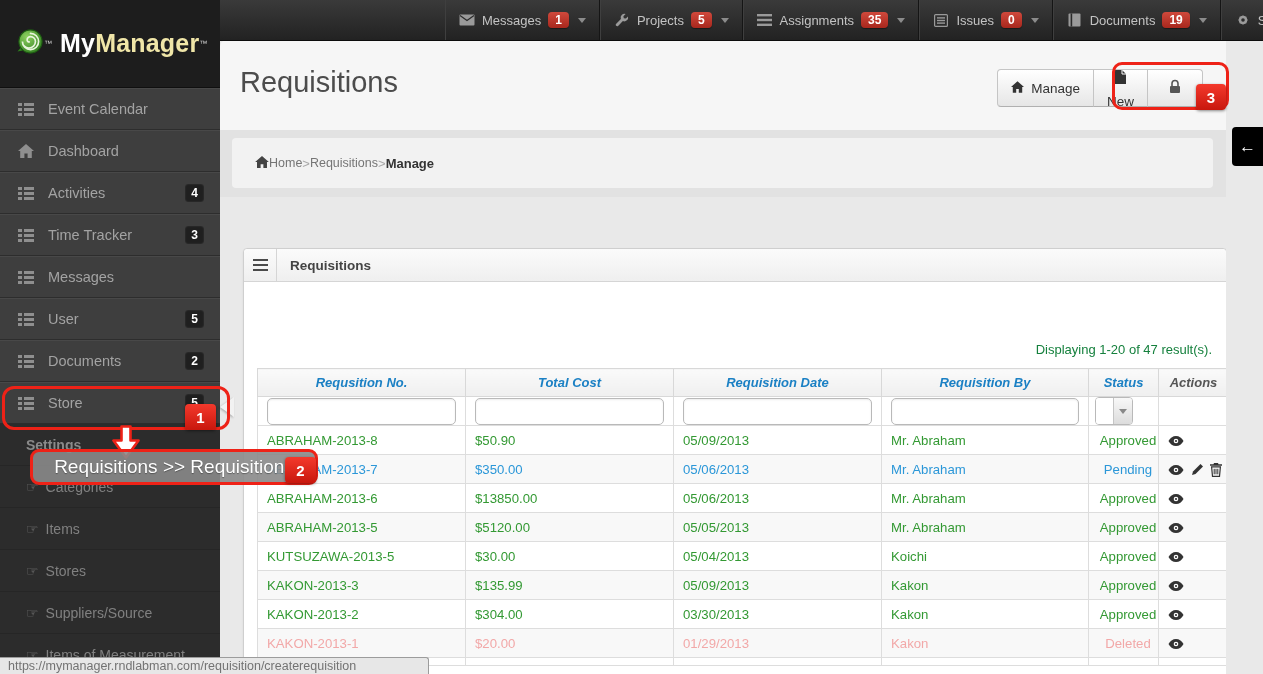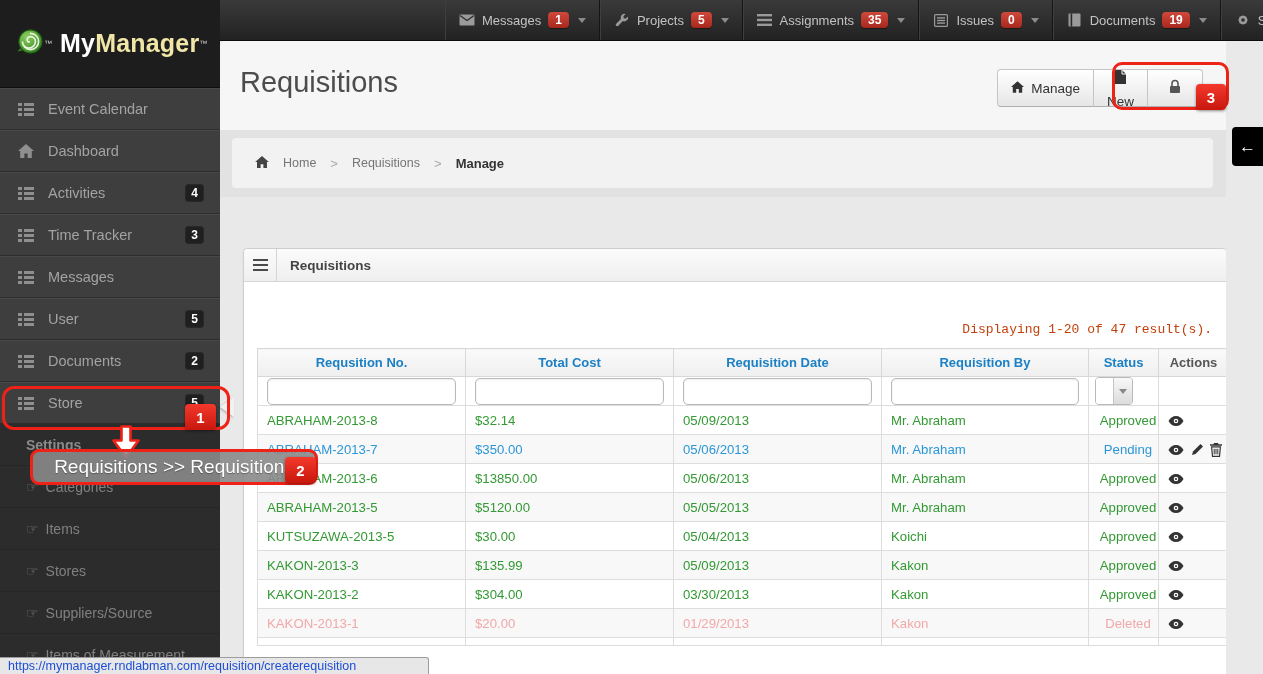--- a/index.html
+++ b/index.html
@@ -35,61 +35,61 @@
   .main { position:absolute; left:220px; top:40px; width:1006px; height:634px; background:#e9e9e9; border-top-left-radius:6px; overflow:hidden; z-index:10; }
   .title-band { position:absolute; left:0; top:0; width:100%; height:90px; background:#f6f6f6; border-top-left-radius:6px; }
   .page-title { position:absolute; left:20px; top:26px; font-size:29px; font-weight:normal; color:#4c4c4c; }
   .btn-group { position:absolute; right:23px; top:29px; display:flex; height:38px; }
   .btn { display:flex; align-items:center; gap:7px; padding:0 13px; background:linear-gradient(#ffffff,#e6e6e6); border:1px solid #c5c5c5; border-bottom-color:#b0b0b0; font-size:13.5px; color:#333; cursor:pointer; }
   .btn:first-child { border-radius:4px 0 0 4px; }
   .btn + .btn { margin-left:-1px;flex-direction:column; }
   .btn:last-child { border-radius:0 4px 4px 0; width:56px; justify-content:center; }
 
   .crumb-band { position:absolute; left:0; top:90px; width:100%; height:67px; background:#e2e2e2; }
-  .crumb-box { position:absolute; left:12px; right:13px; top:8px; height:50px; background:#f2f2f2; border-radius:4px; display:flex; align-items:center; padding-left:23px; gap:14px; font-size:12.5px; }
+  .crumb-box { position:absolute; left:12px; right:13px; top:8px; height:50px; background:#f2f2f2; border-radius:4px; display:flex; align-items:center; padding-left:23px; font-size:12.5px; }
   .crumb-link { color:#757575; cursor:pointer; }
   .crumb-sep { color:#a8a8a8; font-size:13px; }
   .crumb-current { color:#333; font-weight:bold; font-size:13px; }
 
   .content { position:absolute; left:0; top:157px; width:100%; bottom:0; background:#e9e9e9; }
 
   .panel { position:absolute; left:23px; top:208px; width:984px; height:480px; background:#fff; border:1px solid #cfcfcf; border-radius:4px 4px 0 0; box-shadow:0 1px 2px rgba(0,0,0,.08); }
   .panel-head { height:33px; background:linear-gradient(#fbfbfb,#efefef); border-bottom:1px solid #d5d5d5; display:flex; align-items:center; border-radius:4px 4px 0 0; }
   .ham-box { width:33px; height:100%; border-right:1px solid #d5d5d5; display:flex; align-items:center; justify-content:center; cursor:pointer; }
   .ham { display:flex; flex-direction:column; gap:2.5px; }
   .ham i { width:15px; height:2.5px; background:#4a4a4a; }
   .panel-title { padding-left:13px; font-size:13.5px; font-weight:bold; color:#444; }
   .panel-body { padding:0 13px; }
-  .summary { text-align:right; padding:40px 1px 11px; font-size:13px; color:#c2410c;font-family:Liberation Mono, monospace; }
+  .summary { text-align:right; padding:60px 1px 11px; font-size:13px; color:#15803d; }
 
   table.grid { width:971px; border-collapse:collapse; table-layout:fixed; border:1px solid #c8c8c8; background:#fff; }
   table.grid col.c0,table.grid col.c1,table.grid col.c2 { width:208px; }
   table.grid col.c3 { width:207px; }
   table.grid col.c4,table.grid col.c5 { width:70px; }
-  table.grid th { height:28px; font-size:13px; font-weight:bold; color:#1b80c4; text-align:center; background:linear-gradient(#fafafa,#efefef); border:1px solid #d8d8d8; cursor:pointer; }
+  table.grid th { height:28px; font-size:13px; font-weight:bold; color:#1b80c4; text-align:center; background:linear-gradient(#fafafa,#efefef); border:1px solid #d8d8d8; cursor:pointer;font-style:italic; }
   table.grid th.plain { color:#555; cursor:default; }
   tr.filter td { height:37px; border:1px solid #ddd; background:#fff; padding:0 9px; }
   .f-input { width:100%; height:27px; border:1px solid #b9b9b9; border-radius:5px; box-shadow:inset 0 1px 2px rgba(0,0,0,.08); outline:none; padding:0 6px; font-size:12px; }
   .combo { display:flex; width:38px; height:28px; border:1px solid #b9b9b9; border-radius:4px; overflow:hidden; cursor:pointer; }
   .combo .c-val { width:18px; background:#fff; border-right:1px solid #c5c5c5; }
   .combo .c-btn { width:18px; background:linear-gradient(#f8f8f8,#dcdcdc); display:flex; align-items:center; justify-content:center; }
   .combo .c-btn i { width:0; height:0; border-left:4px solid transparent; border-right:4px solid transparent; border-top:5px solid #888; }
   table.grid td { height:29px; font-size:13.2px; padding-left:9px; border:1px solid #ddd; border-top:1px solid #e2e2e2; white-space:nowrap; overflow:hidden; }
   table.grid tr.data:nth-child(even) td { background:#f8f8f8; }
   tr.approved td { color:#339933; }
   tr.pending td { color:#2b97d8; }
   tr.deleted td { color:#f2a8a8; }
   td.st { text-align:center; padding-left:0; }
   td.act { padding-left:8px; }
   .aicon { display:inline-flex; vertical-align:middle; margin-right:3px; cursor:pointer; }
   tr.partial td { height:8px; border-top:1px solid #ddd; }
 
   
   .collapse-btn { position:absolute; right:0; top:127px; width:31px; height:39px; background:#000; border-radius:4px 0 0 4px; color:#fff; display:flex; align-items:center; justify-content:center; font-size:17px; font-weight:bold; z-index:45; cursor:pointer; }
-  .statusbar { position:absolute; left:0; bottom:0; width:429px; height:17px; background:#e7e7e7; border-top:1px solid #9c9c9c; border-right:1px solid #9c9c9c; border-radius:0 3px 0 0; font-size:12.5px; color:#1d4ed8; padding:0 8px; line-height:16px; z-index:60; white-space:nowrap; overflow:hidden; }
+  .statusbar { position:absolute; left:0; bottom:0; width:429px; height:17px; background:#e7e7e7; border-top:1px solid #9c9c9c; border-right:1px solid #9c9c9c; border-radius:0 3px 0 0; font-size:12.5px; color:#737373; padding:0 8px; line-height:16px; z-index:60; white-space:nowrap; overflow:hidden; }
 
   
   .ann { position:absolute; z-index:50; }
   .ann-box { border:3px solid #ee2217; border-radius:12px; }
   #ann-store-box { left:2px; top:386px; width:228px; height:44px; }
   #ann-new-box { left:1112px; top:62px; width:117px; height:48px; border-radius:10px; }
   .ann-badge { background:linear-gradient(#f4392c,#c8170d); color:#fff; font-weight:bold; font-size:15px; display:flex; align-items:center; justify-content:center; border-radius:4px; box-shadow:0 1px 3px rgba(0,0,0,.45); }
   #ann-badge1 { left:185px; top:404px; width:31px; height:26px; }
   #ann-badge2 { left:285px; top:457px; width:31px; height:26px; }
   #ann-badge3 { left:1196px; top:84px; width:30px; height:26px; }
@@ -428,21 +428,21 @@
                     <span class="c-btn">
                       <i></i>
                     </span>
                   </span>
                 </td>
             <td></td>
           </tr>
 
           <tr class="data approved">
             <td>ABRAHAM-2013-8</td>
-            <td>$32.14</td>
+            <td>$50.90</td>
             <td>05/09/2013</td>
             <td>Mr. Abraham</td>
             <td class="st">Approved</td>
             <td class="act"><span class="aicon">
                     <svg width="16" height="10" viewBox="0 0 16 10">
                       <path d="M8 0C4.8 0 2 2 .5 5 2 8 4.8 10 8 10s6-2 7.5-5C14 2 11.2 0 8 0z" fill="#333"></path>
                       <circle cx="8" cy="5" r="2.3" fill="#fff"></circle>
                       <circle cx="8" cy="5" r="1.1" fill="#333"></circle>
                     </svg>
                   </span></td>

